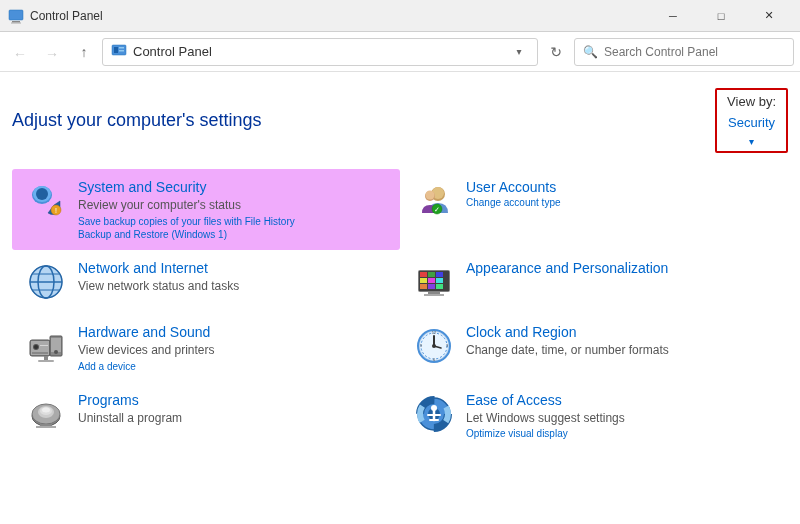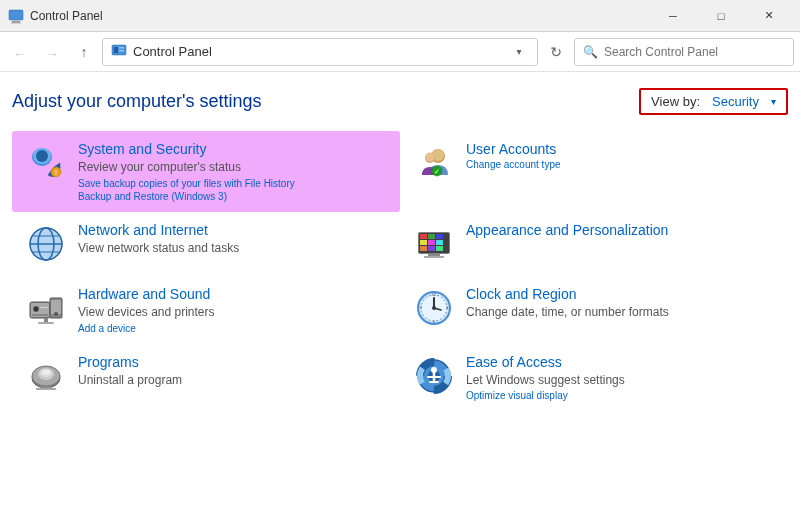--- a/index.html
+++ b/index.html
@@ -66,22 +66,22 @@
 
     
     .main-content {
       padding: 16px 12px;
     }
     .main-header {
       display: flex; align-items: center; justify-content: space-between; margin-bottom: 16px;
     }
     .page-title { font-size: 18px; color: #003399; font-weight: 400; }
     .view-by-container {
-      display: flex; align-items: center; gap: 12px;
-      border: 2px solid #cc0000; padding: 4px 10px; border-radius: 2px;
+      display: flex; align-items: center; gap: 6px;
+      border: 2px solid #cc0000; padding: 4px 10px; border-radius: 2px; flex-direction: column;
     }
     .view-by-label { font-size: 13px; color: #333; }
     .view-by-value { font-size: 13px; color: #0066cc; cursor: pointer; }
     .view-by-dropdown { font-size: 10px; color: #0066cc; cursor: pointer; }
 
     
     .categories-grid {
       display: grid;
       grid-template-columns: 1fr 1fr;
       gap: 0;
@@ -160,21 +160,21 @@
           <circle cx="16" cy="13" r="6" fill="#2060a0"></circle>
           <path d="M28 24 L34 20 L34 30 Q28 36 22 32 Z" fill="#2060a0" stroke="#1a4a80" stroke-width="0.5"></path>
           <circle cx="30" cy="29" r="5" fill="#e8a020" stroke="#c07010" stroke-width="0.5"></circle>
           <text x="30" y="32" font-size="7" fill="white" text-anchor="middle">!</text>
         </svg>
       </div>
       <div class="category-text">
         <a class="category-title">System and Security</a>
         <span class="category-subtitle">Review your computer's status</span>
         <a class="category-link">Save backup copies of your files with File History</a>
-        <a class="category-link">Backup and Restore (Windows 3)</a>
+        <a class="category-link">Backup and Restore (Windows 1)</a>
       </div>
     </div>
 
     <div class="category-item">
       <div class="category-icon">
         <svg viewBox="0 0 40 40" xmlns="http://www.w3.org/2000/svg">
           <circle cx="24" cy="13" r="7" fill="#c8a060"></circle>
           <circle cx="24" cy="12" r="6" fill="#e0c080"></circle>
           <path d="M14 32 Q14 22 24 22 Q34 22 34 32 Z" fill="#6090d0"></path>
           <circle cx="16" cy="15" r="5" fill="#d0a070"></circle>

